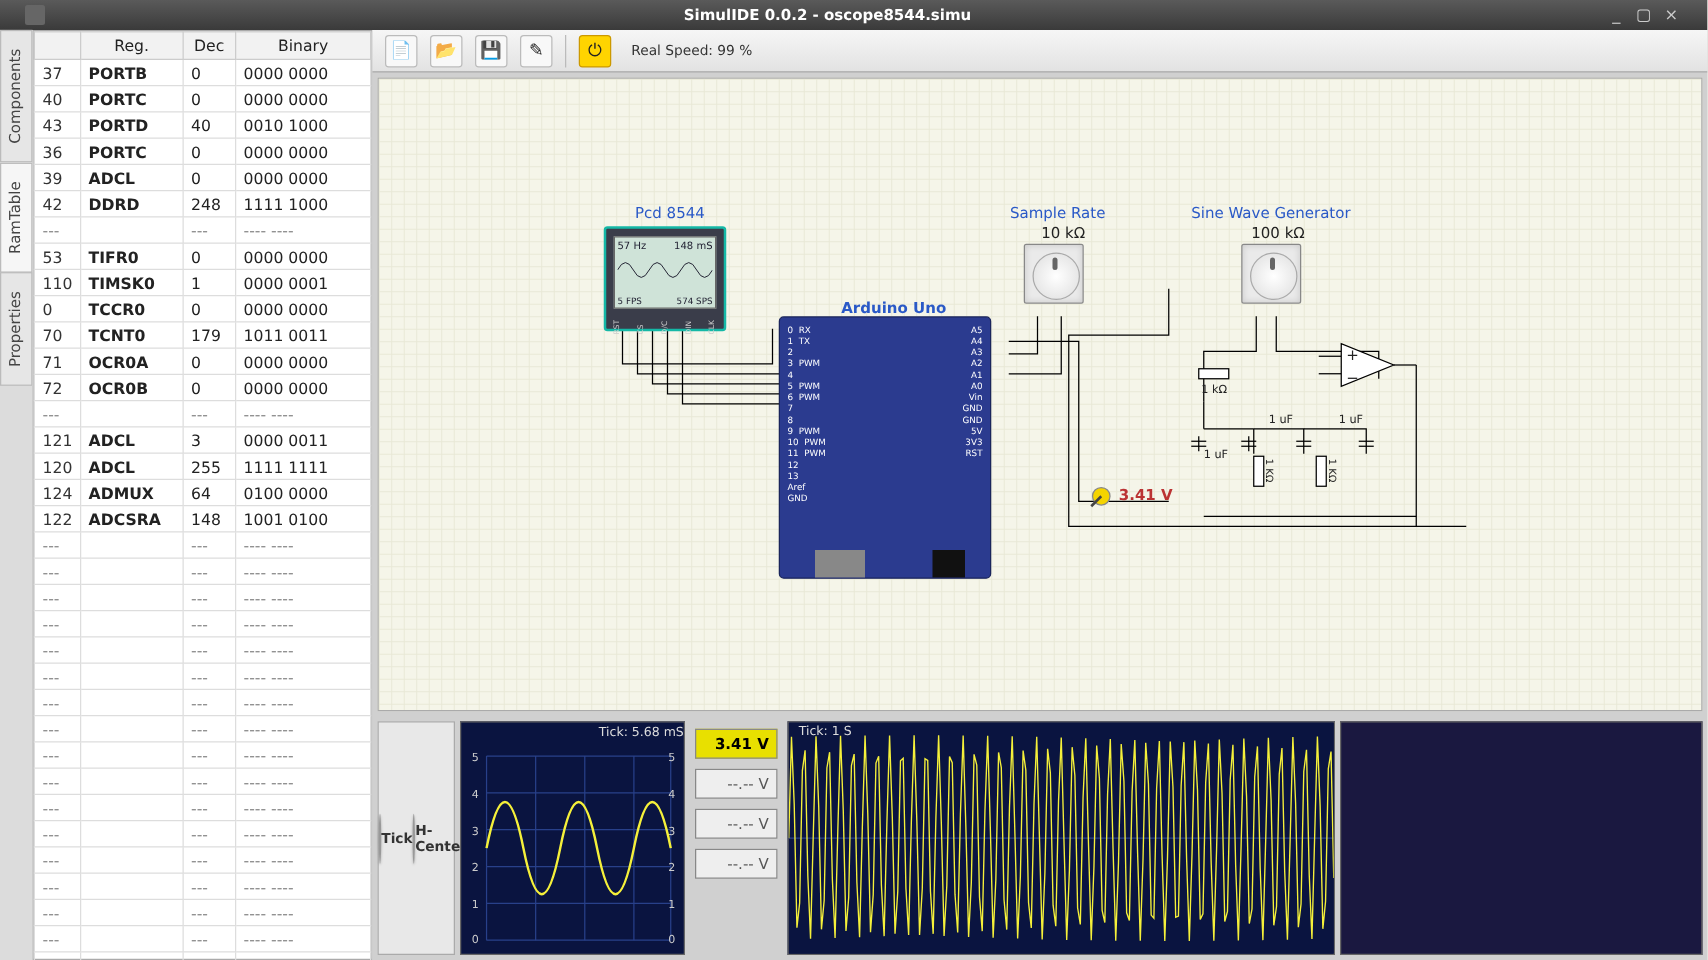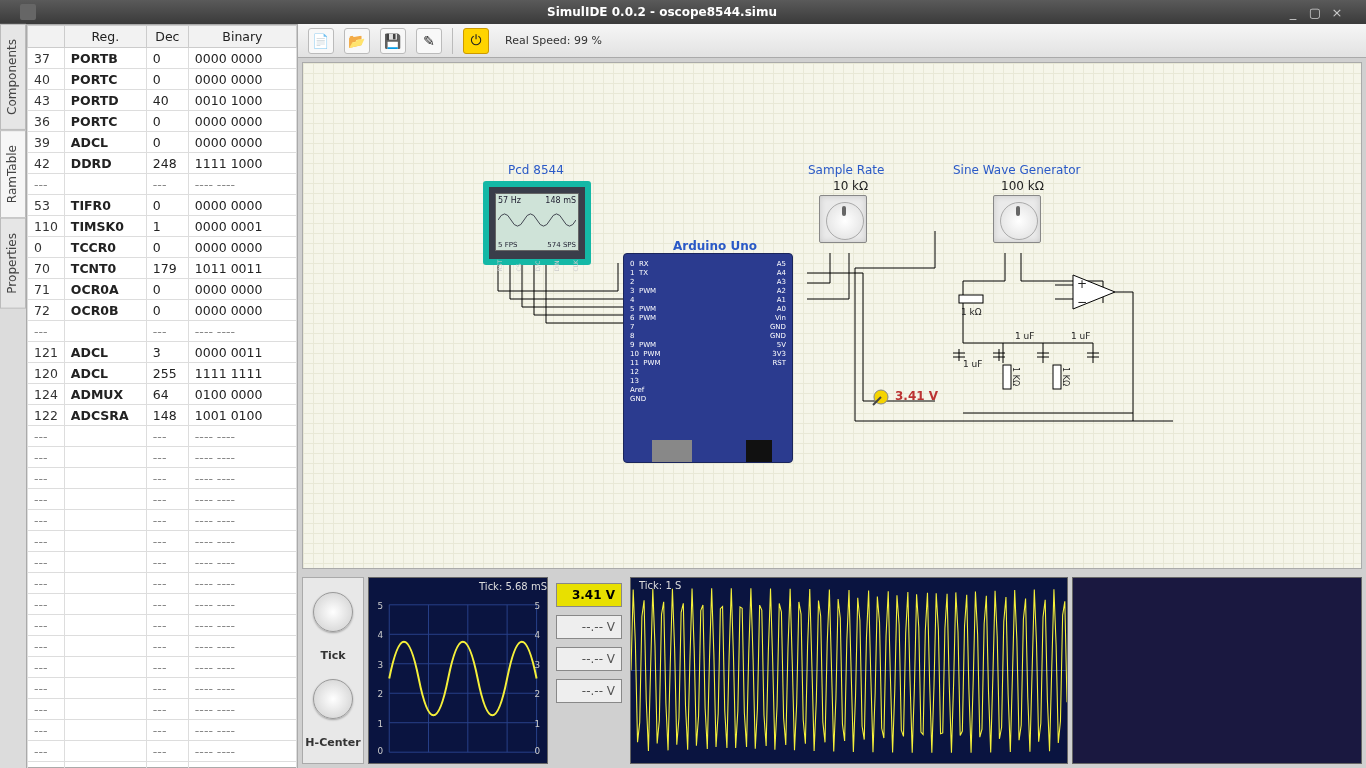--- a/index.html
+++ b/index.html
@@ -44,42 +44,42 @@
     linear-gradient(90deg,#e8e8d6 1px, transparent 1px);
   background-size: 10px 10px;
 }
 .component { position:absolute; }
 .label { position:absolute; font-size:12px; color:#222; white-space:nowrap; }
 
 .pot { width:48px; height:48px; border:1px solid #888; background:#eaeaea; border-radius:2px; box-shadow: inset 0 0 6px rgba(0,0,0,.15); }
 .pot::after { content:""; position:absolute; top:6px; left:6px; width:36px; height:36px; border-radius:50%; background:radial-gradient(#fff,#ddd); border:1px solid #aaa; }
 .pot::before { content:""; position:absolute; top:10px; left:22px; width:4px; height:10px; background:#666; border-radius:2px; z-index:2; }
 
-.lcd { width:108px; height:84px; background:#3a3d4a; border:6px solid #14b8a6; border-radius:3px; }
+.lcd { width:98px; height:84px; background:#3a3d4a; border:2px solid #14b8a6; border-radius:3px; }
 .lcd .screen { margin:6px; height:58px; background:#cfe3d8; border:1px solid #666; font-size:8px; color:#223; padding:2px; position:relative; overflow:hidden; }
 .lcd .pins { height:14px; display:flex; justify-content:space-around; align-items:flex-end; font-size:6px; color:#ccc; transform-origin:center;  }
 .lcd .pins span { display:inline-block; transform: rotate(-90deg); width:8px; }
 .lcd .screen .row1 { display:flex; justify-content:space-between; font-size:8px; }
 .lcd .screen .row2 { display:flex; justify-content:space-between; font-size:7px; position:absolute; bottom:1px; left:2px; right:2px; }
 
 .arduino { width:170px; height:210px; background:#2b3b8f; border-radius:4px; border:1px solid #1a255c; }
 .arduino .header { position:absolute; font-size:7px; color:#fff; line-height:9px; }
 .arduino .hdrL { left:6px; top:6px; }
 .arduino .hdrR { right:6px; top:6px; text-align:right; }
 .arduino .usb { position:absolute; bottom:0; left:28px; width:40px; height:22px; background:#888; }
 .arduino .pwrjack { position:absolute; bottom:0; right:20px; width:26px; height:22px; background:#111; }
 
 .rvert { writing-mode: vertical-rl; font-size:8px; }
 
 
 .wave-svg path { stroke:#223; fill:none; stroke-width:1; }
 
 
 .dock { height:195px; display:flex; gap:4px; padding:4px; }
-.dock-panel1 { width:62px; background:#e8e8e8; border:1px solid #aaa; display:flex; flex-direction:column; align-items:center; justify-content:space-around; padding:6px 0; }
+.dock-panel1 { width:62px; background:#e8e8e8; border:1px solid #aaa; display:flex; flex-direction:row; align-items:center; justify-content:space-around; padding:6px 0; }
 .dknob { width:40px; height:40px; border-radius:50%; background:radial-gradient(#fff,#ccc); border:1px solid #999; box-shadow:0 1px 2px rgba(0,0,0,.3); }
 .dlabel { font-size:11px; font-weight:bold; color:#333; }
 
 .scope1 { width:180px; background:#0a1440; border:1px solid #666; position:relative; }
 .scope1 .ticklabel { color:#ddd; font-size:10px; text-align:right; padding:3px 0; }
 .scope1 svg { width:100%; height:calc(100% - 18px); }
 
 .readouts { width:74px; display:flex; flex-direction:column; gap:8px; padding:6px 4px; }
 .readout { height:24px; border:1px solid #888; background:#eee; display:flex; align-items:center; justify-content:flex-end; padding:0 6px; font-size:12px; color:#555; }
 .readout.active { background:#e8e000; color:#000; font-weight:bold; }

